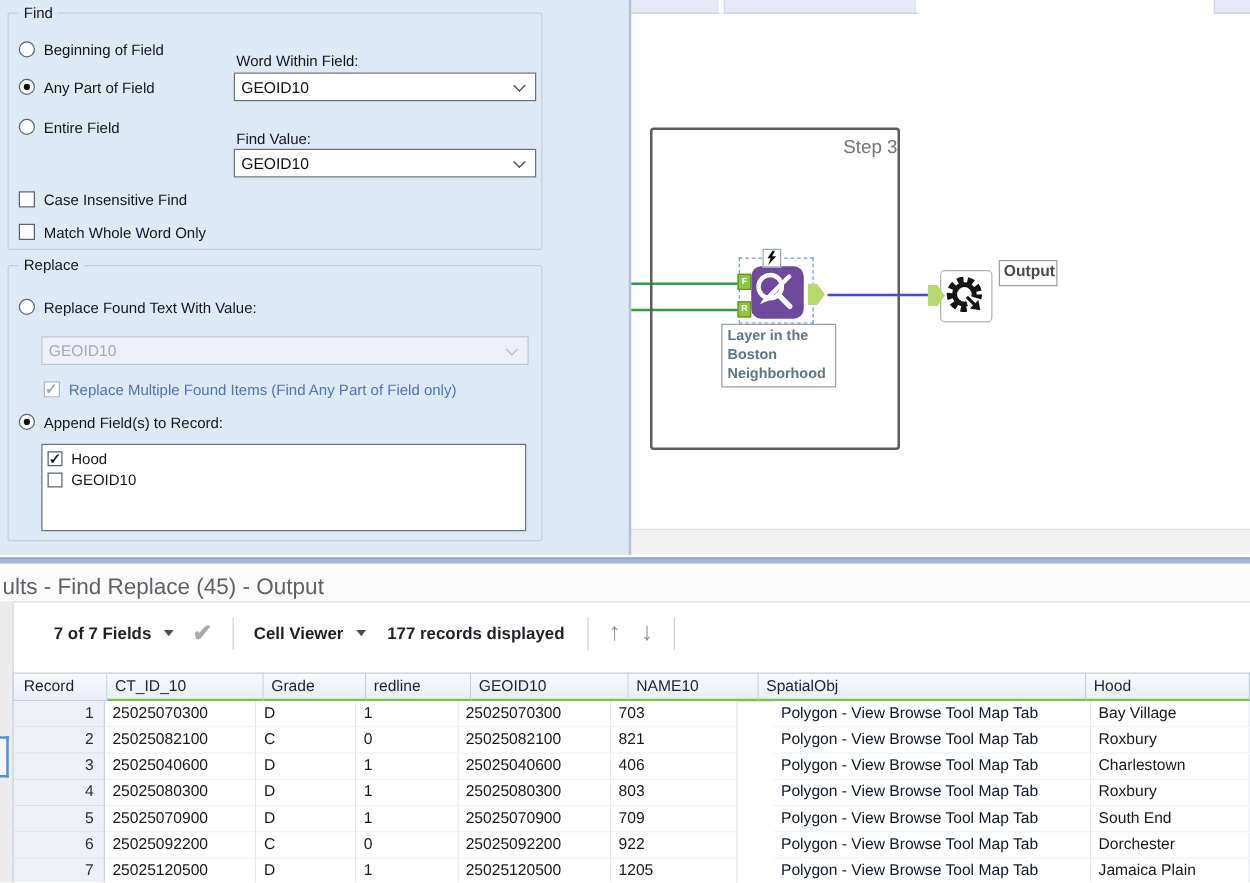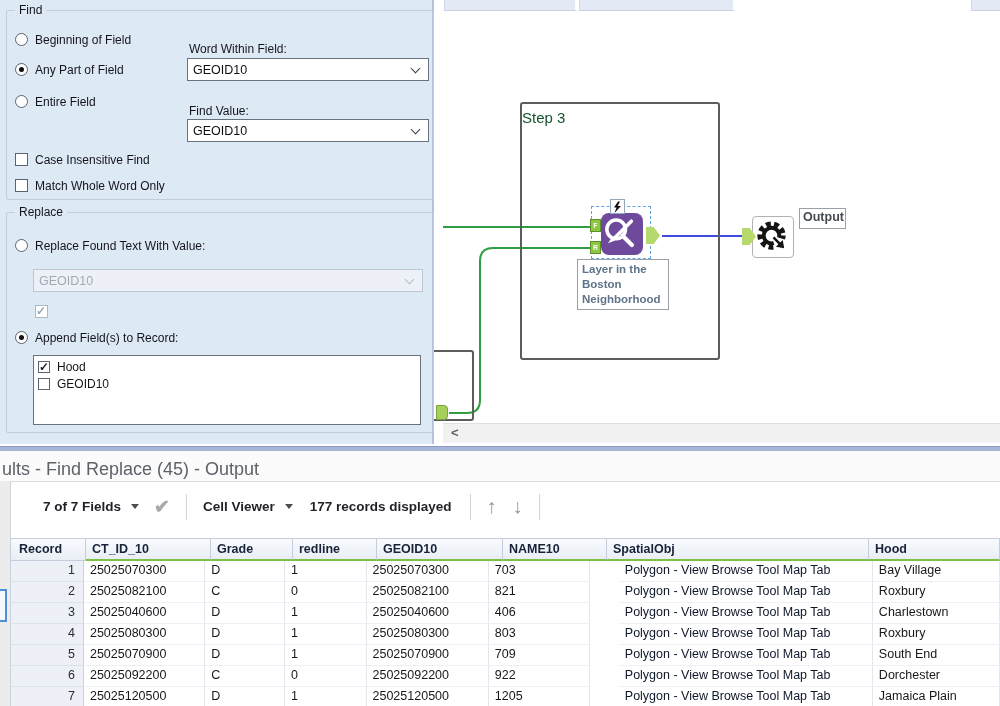--- a/index.html
+++ b/index.html
@@ -1,21 +1,21 @@
 <!DOCTYPE html>
 <html><head>
 <meta charset="utf-8">
 <style>
   * { margin:0; padding:0; box-sizing:border-box; }
   html,body { width:1000px; height:706px; overflow:hidden; background:#fff;
               font-family:"Liberation Sans", sans-serif; }
   #app { position:relative; width:1000px; height:706px; background:#fff; overflow:hidden; }
 
   
-  #config { position:absolute; left:0; top:0; width:434px; height:444px;
+  #config { position:absolute; left:0; top:0; width:505px; height:444px;
             background:#dee9f6; z-index:5; border-right:2px solid #b3c1da; }
   .gbox { position:absolute; border:1px solid #c6cdd8; border-radius:2px; }
   .gbox .legend { position:absolute; top:-8px; left:8px; background:#dee9f6;
                   padding:0 4px; font-size:12px; color:#14151b; }
   .lbl { position:absolute; font-size:12px; color:#14151b; white-space:nowrap; }
   .radio { position:absolute; width:13px; height:13px; border:1px solid #5a6470;
            border-radius:50%; background:#fff; }
   .radio.on::after { content:''; position:absolute; left:3px; top:3px; width:5px;
                      height:5px; border-radius:50%; background:#101010; }
   .cb { position:absolute; width:13px; height:13px; border:1px solid #5a6470; background:#fff; }
@@ -40,22 +40,22 @@
 
   
   .topcell { position:absolute; top:0; height:11px; background:#e3e9f5;
              border-bottom:1px solid #c6d0e6; border-right:2px solid #fff;
              border-left:1px solid #cfd8ea; z-index:4; }
 
   
   #wires { position:absolute; left:443px; top:11px; z-index:1; }
   #step3 { position:absolute; left:520px; top:102px; width:200px; height:258px;
            border:2px solid #5c5c5c; border-radius:3px; z-index:1; }
-  #step3-label { position:absolute; left:0; top:5px; width:100%; text-align:left;
-                 font-size:15px; color:#14532d; }
+  #step3-label { position:absolute; left:0; top:5px; width:100%; text-align:right;
+                 font-size:15px; color:#737373; }
   #partialbox { position:absolute; left:428px; top:350px; width:46px; height:71px;
                 border:2px solid #5c5c5c; border-radius:3px; z-index:1; }
   #half-anchor { position:absolute; left:436px; top:405px; width:12px; height:15px;
                  background:#a7cf5b; border:1px solid #7ba33a; border-radius:0 4px 4px 0; z-index:1; }
   #fr-select { position:absolute; left:591px; top:206px; width:60px; height:53px;
                border:1px dashed #5fa3e0; z-index:2; }
   #bolt-badge { position:absolute; left:610px; top:199px; width:15px; height:15px;
                 background:#fff; border:1px solid #98a8bc; z-index:3; }
   #fr-tile { position:absolute; left:601px; top:213px; width:42px; height:42px;
              border-radius:8px; z-index:2; }
@@ -99,21 +99,21 @@
   .tb-check { font-size:19px; color:#a9a9a9; font-weight:bold; margin-left:15px; }
   .tb-sep { width:1px; height:26px; background:#d4d4d4; margin:0 16px; }
   .tb-arrow { font-size:20px; color:#8f979f; }
 
   
   #table { position:absolute; left:10px; top:538px; width:990px; z-index:4;
            font-size:12.5px; }
   .thead { display:flex; height:23px; }
   .th { background:linear-gradient(#f8fafd,#e9eef6); border-top:1px solid #c3cddc;
         border-right:1px solid #c3cddc; border-bottom:2px solid #7dc142;
-        font-weight:bold; color:#182238; padding:3px 12px 0 6px; overflow:hidden; }
+        font-weight:normal; color:#182238; padding:3px 12px 0 6px; overflow:hidden; }
   .th.rec { border-left:1px solid #c3cddc; border-bottom:1px solid #c3cddc; padding-left:8px; }
   .trow { display:flex; height:21px; }
   .tcell { background:#fff; border-right:1px solid #e2e7ee; border-bottom:1px solid #edf0f5;
            padding:2px 0 0 6px; color:#17181c; overflow:hidden; white-space:nowrap; }
   .tcell.rec { background:#edf1f7; border-left:1px solid #c9d1de; border-right:1px solid #c9d1de;
                border-bottom:1px solid #dde2ea; text-align:right; padding:2px 8px 0 0; color:#2a2d33; }
   .tcell.spatial { color:#0f172a;margin-left:29px; }
   .c0{width:76px}.c1{width:125px}.c2{width:82px}.c3{width:84px}
   .c4{width:126px}.c5{width:104px}.c6{width:262px}.c7{width:131px}
 </style>
@@ -222,20 +222,21 @@
 
       <div class="radio" style="left:8px; top:26px;"></div>
       <span class="lbl" style="left:28px; top:26px;">Replace Found Text With Value:</span>
 
       <div class="combo dis" style="left:26px; top:56px; width:390px;">
         <span class="val">GEOID10</span>
         <span class="chev"></span>
       </div>
 
       <div class="cb dis on" style="left:28px; top:92px;"></div>
+      <span class="lbl bluelbl" style="left:48px; top:92px;">Replace Multiple Found Items (Find Any Part of Field only)</span>
 
       <div class="radio on" style="left:8px; top:118px;"></div>
       <span class="lbl" style="left:28px; top:118px;">Append Field(s) to Record:</span>
 
       <div id="fieldlist">
         <div class="flitem" style="margin-top:3px;">
           <div class="cb on"></div>
           <span class="fllbl">Hood</span>
         </div>
         <div class="flitem">

